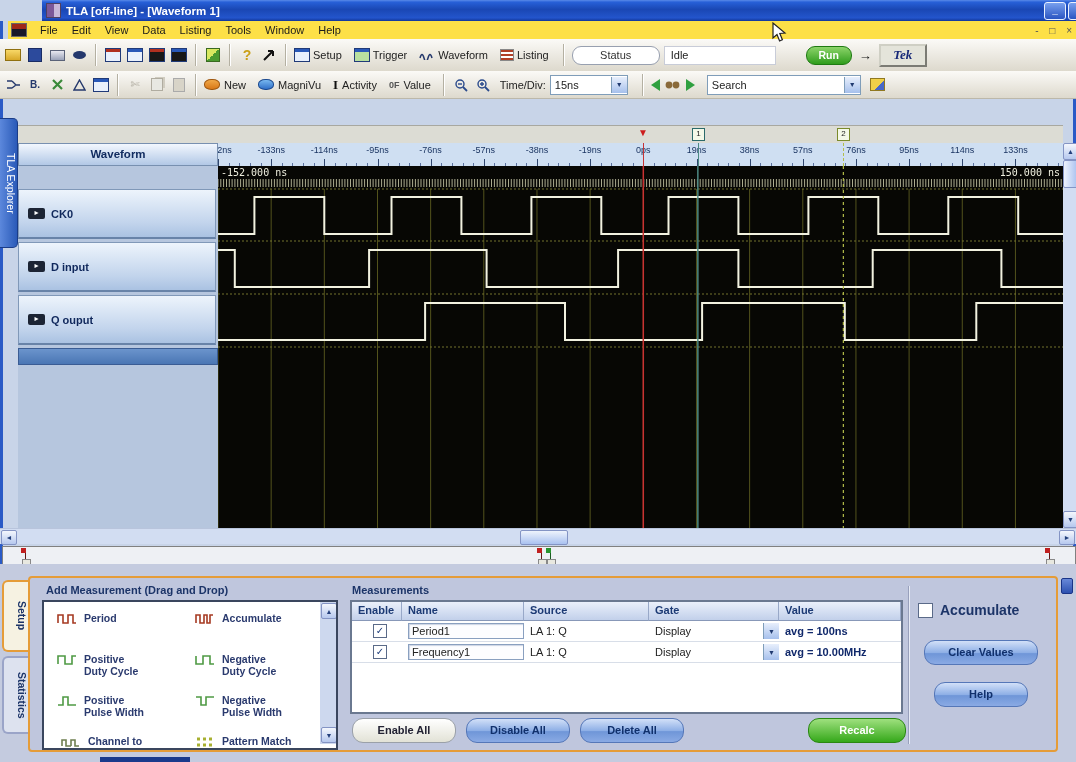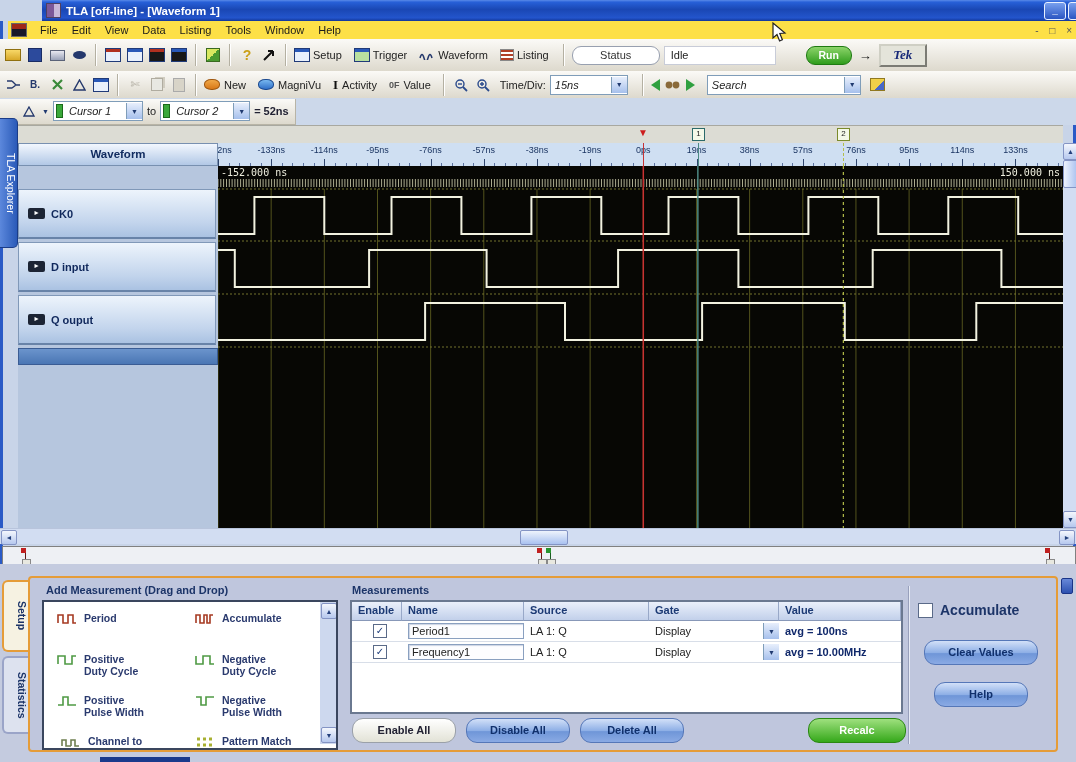--- a/index.html
+++ b/index.html
@@ -40,21 +40,21 @@
   .idlefield{width:104px;height:17px;background:#fff;border:1px solid #c8ccd8;font-size:11px;
     color:#222;padding-left:6px;line-height:16px;}
   .runbtn{width:44px;height:17px;border-radius:9px;border:1px solid #1e7a12;color:#fff;
     font-size:10.5px;font-weight:bold;text-align:center;line-height:16px;
     background:linear-gradient(#8cd46a,#2f9c1c);}
   .teklogo{width:44px;height:19px;border:2px outset #cfcfc4;background:#e4e4da;text-align:center;
     font-family:"Liberation Serif",serif;font-weight:bold;font-style:italic;font-size:13px;
     color:#182a78;line-height:17px;}
   .combo{height:18px;background:#fff;border:1px solid #7f9db9;display:flex;align-items:center;
     font-size:11px;color:#222;}
-  .combo .cval{flex:1;padding-left:4px;white-space:nowrap;overflow:hidden;font-style:italic;}
+  .combo .cval{flex:1;padding-left:4px;white-space:nowrap;overflow:hidden;}
   .carrow{width:15px;height:16px;margin-left:auto;background:linear-gradient(#e8effc,#a6c0ec);
     border-left:1px solid #7f9db9;color:#203a70;font-size:7px;display:flex;align-items:center;
     justify-content:center;}
   .graybtn{color:#b0aca0;}
   .navarrow{width:0;height:0;border-top:6px solid transparent;border-bottom:6px solid transparent;}
   .navarrow.left{border-right:9px solid #2fa040;}
   .navarrow.right{border-left:9px solid #2fa040;}
   
   #cursorbar{left:0;top:98px;width:1076px;height:27px;background:#ccd8ea;display:flex;align-items:center;}
   #cursorbar .pad{display:flex;align-items:center;gap:4px;height:25px;padding:0 6px 0 20px;
@@ -326,42 +326,20 @@
     <div class="navarrow right"></div>
     <div class="combo" style="width:152px;margin-left:8px;">
       <span class="cval">Search</span>
       <span class="carrow">▼</span>
     </div>
     <div class="ticon" style="margin-left:4px;">
       <span style="width:13px;height:11px;background:linear-gradient(135deg,#f0d048 60%,#4868c8 60%);border:1px solid #907820;"></span>
       </div>
   </div>
 
-  <div id="cursorbar" class="abs">
-    <div class="pad">
-      <div class="ticon">
-        <svg width="12" height="11" viewBox="0 0 12 11">
-            <path d="M6 1 L11 10 L1 10 Z" stroke="#24386c" stroke-width="1.3" fill="none"></path>
-          </svg>
-        </div>
-      <span style="font-size:7px;color:#203a70;">▼</span>
-      <div class="combo" style="width:88px;">
-        <span class="greenbar"></span>
-        <span class="cval">Cursor 1</span>
-        <span class="carrow">▼</span>
-      </div>
-      <span class="tblbl">to</span>
-      <div class="combo" style="width:88px;">
-        <span class="greenbar"></span>
-        <span class="cval">Cursor 2</span>
-        <span class="carrow">▼</span>
-      </div>
-      <span class="deltalbl">= 52ns</span>
-    </div>
-  </div>
 
   <div id="explorertab" class="abs">TLA Explorer</div>
 
   <div id="markerstrip" class="abs">
     <span class="trigflag" id="trigflag" style="left: 620px;">▼</span>
     <span class="curbox" id="c1flag" style="border-color: rgb(42, 106, 106); left: 674px;">1</span>
     <span class="curbox" id="c2flag" style="border-color: rgb(122, 138, 42); left: 819px;">2</span>
   </div>
 
   <div id="labelcol" class="abs">

